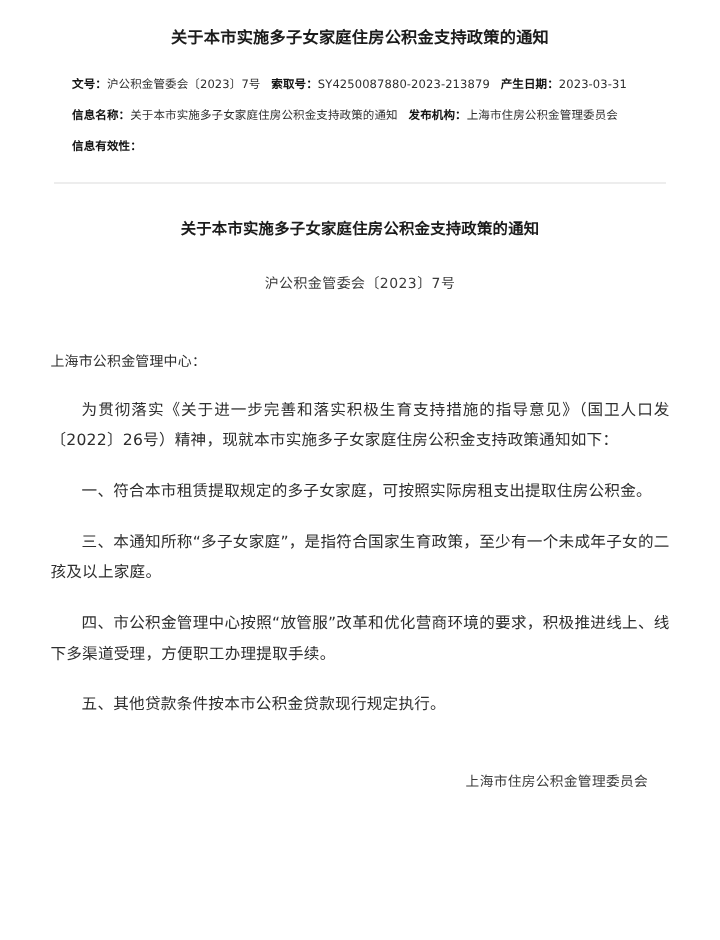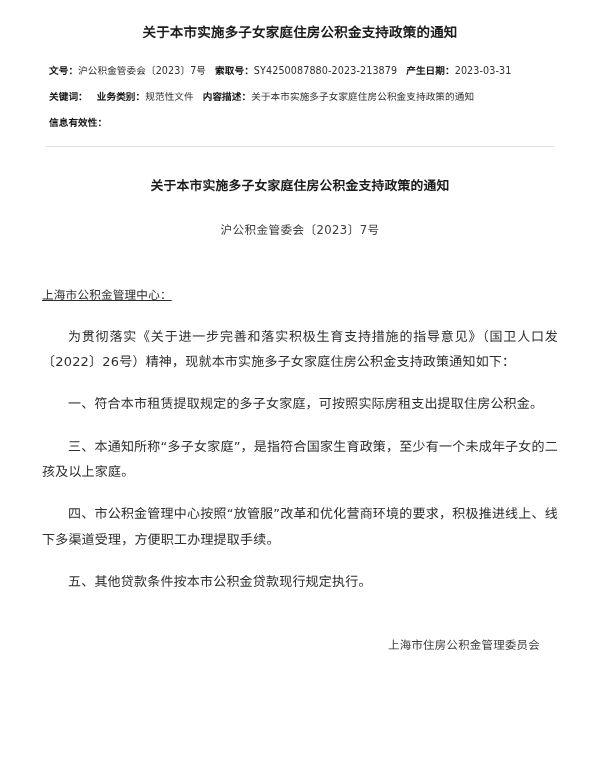--- a/index.html
+++ b/index.html
@@ -33,21 +33,21 @@
     text-align: center;
     font-size: 13.5px;
     font-weight: bold;
     color: #1c1c1c;
     letter-spacing: 0.2px;
     line-height: 1.5;
     margin: 4px 0 16px 0;
   }
 
   .meta-list {
-    margin: 4px;
+    margin: 15px;
     padding: 0;
   }
   .meta-row {
     font-size: 9.6px;
     line-height: 2.72;
     color: #2b2b2b;
     white-space: nowrap;
     letter-spacing: 0.1px;
   }
   .meta-label {
@@ -93,21 +93,20 @@
     margin: 25px 0 0 0;
     letter-spacing: 0.4px;
   }
 
   .salutation {
     font-size: 11.6px;
     color: #2e2e2e;
     margin: 47px 0 0 0;
     line-height: 1.95;
     letter-spacing: 0.2px;
-    text-decoration: underline;
   }
 
   .para {
     font-size: 13px;
     color: #2e2e2e;
     line-height: 1.95;
     margin: 17px 0 0 0;
     text-indent: 2em;
     text-align: justify;
     letter-spacing: 0.2px;
@@ -143,24 +142,24 @@
   <div class="doc-header">
 
     <div class="doc-header-title">关于本市实施多子女家庭住房公积金支持政策的通知</div>
 
     <div class="meta-list">
 
       <div class="meta-row">
         <span class="meta-label">文号：</span><span class="meta-value">沪公积金管委会〔2023〕7号</span><span class="meta-gap"></span><span class="meta-label">索取号：</span><span class="meta-value">SY4250087880-2023-213879</span><span class="meta-gap"></span><span class="meta-label">产生日期：</span><span class="meta-value">2023-03-31</span>
       </div>
 
+      <div class="meta-row">
+        <span class="meta-label">信息名称：</span><span class="meta-value">关于本市实施多子女家庭住房公积金支持政策的通知</span><span class="meta-gap"></span><span class="meta-label">发布机构：</span><span class="meta-value">上海市住房公积金管理委员会</span>
+      </div>
 
-      <div class="meta-row">
-        <span class="meta-label">关键词：</span><span class="meta-value"></span><span class="meta-gap"></span><span class="meta-label">业务类别：</span><span class="meta-value">规范性文件</span><span class="meta-gap"></span><span class="meta-label">内容描述：</span><span class="meta-value">关于本市实施多子女家庭住房公积金支持政策的通知</span>
-      </div>
 
       <div class="meta-row">
         <span class="meta-label">信息有效性：</span><span class="meta-value"></span>
       </div>
 
     </div>
 
     <hr class="divider">
   </div>
 

